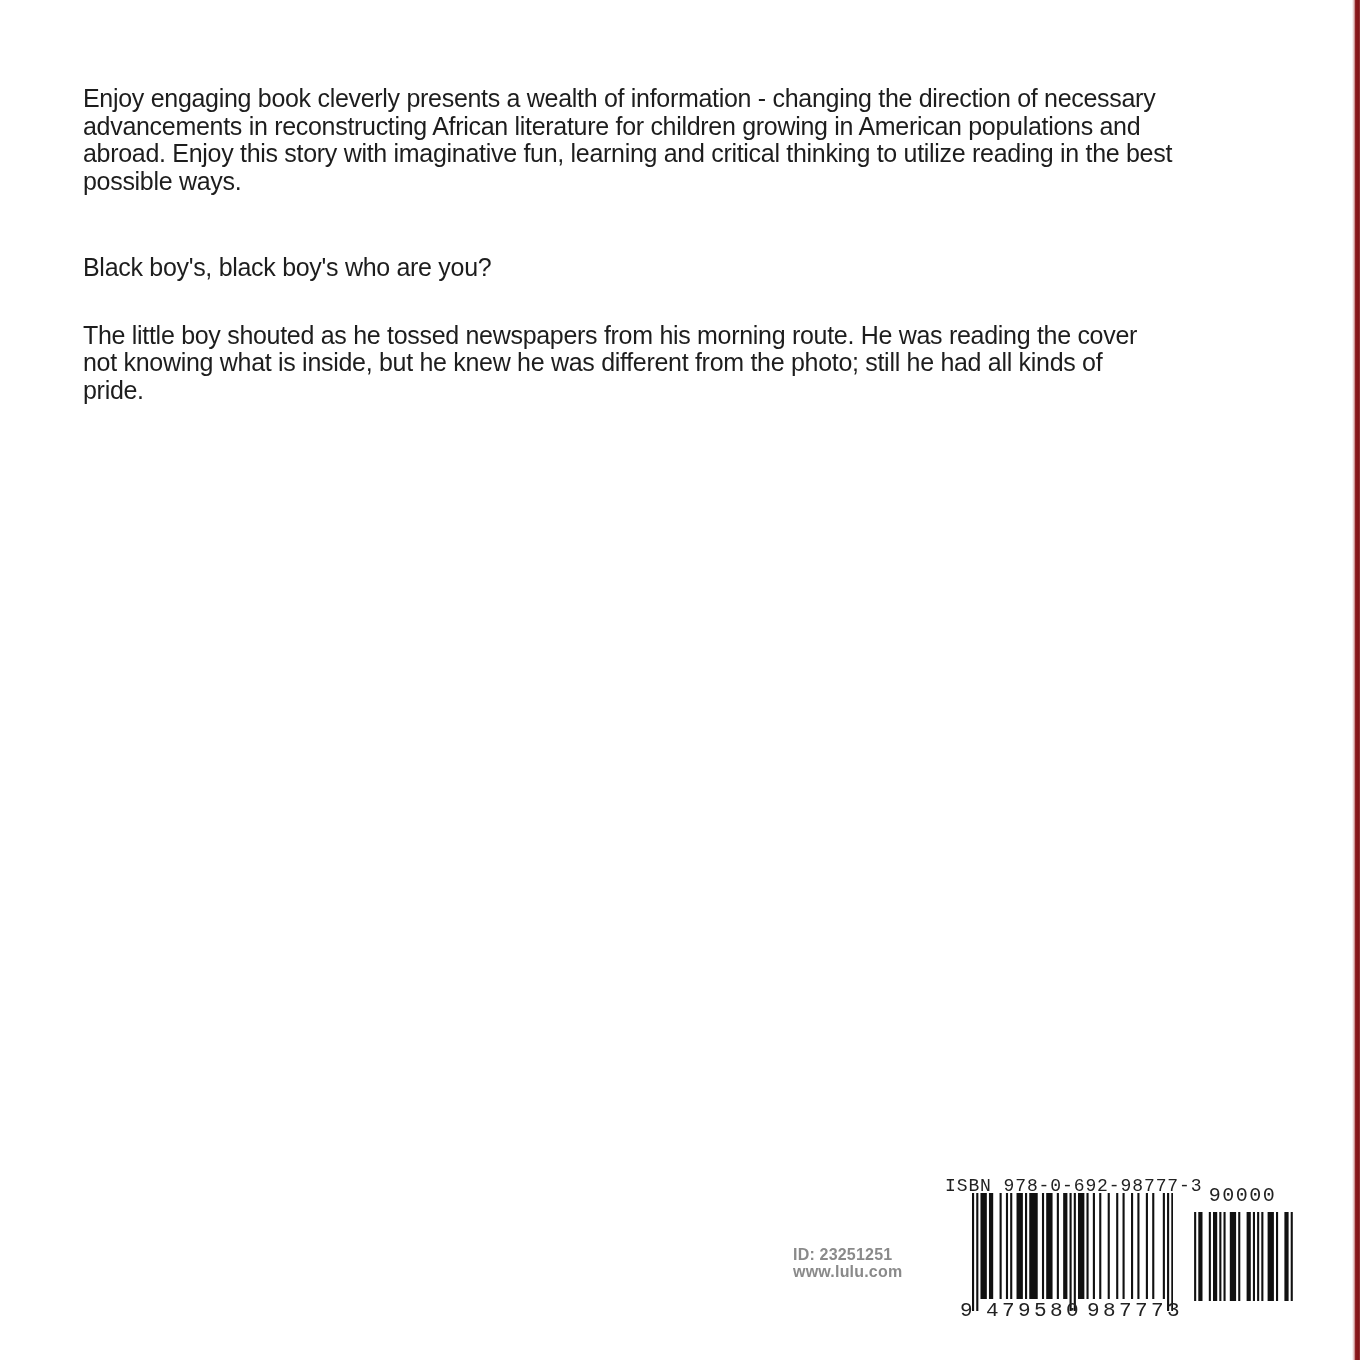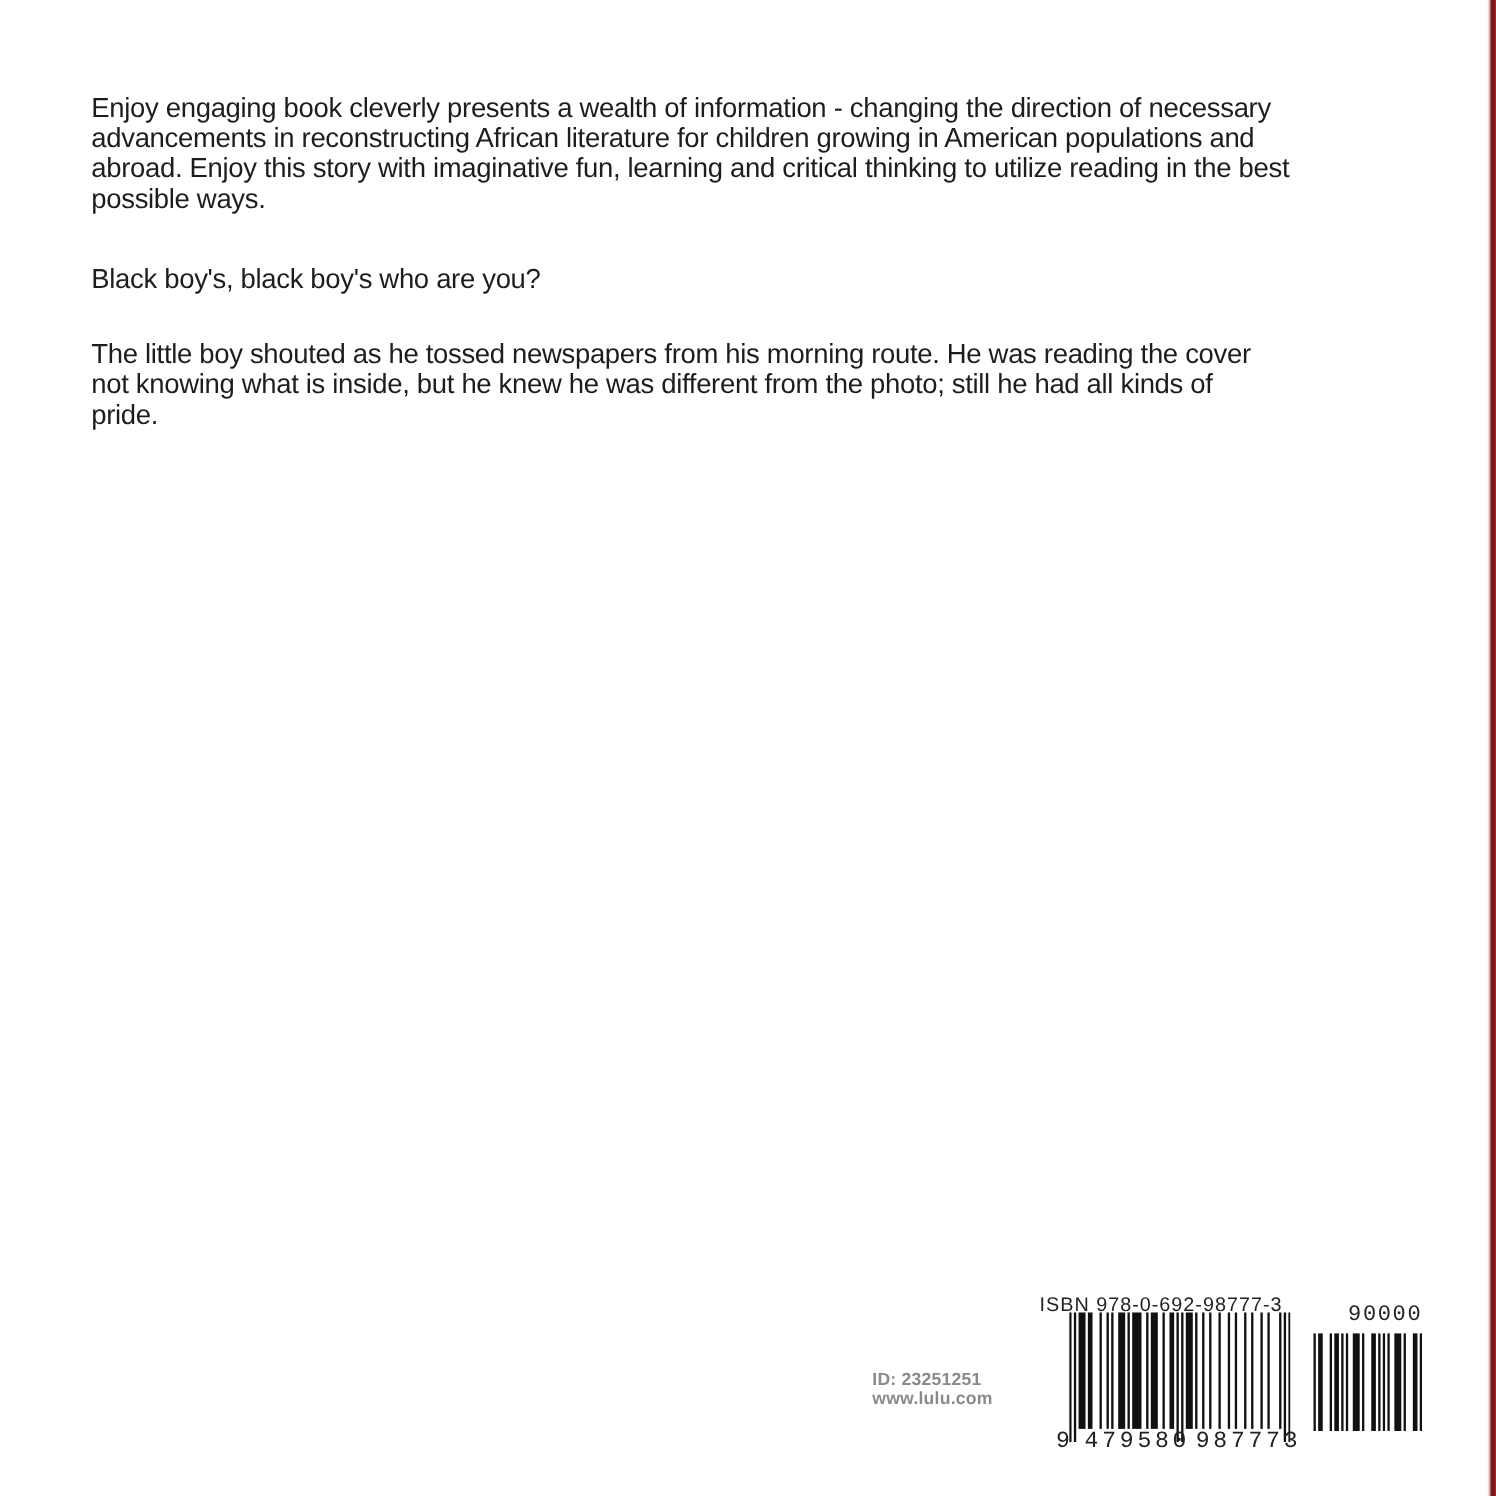--- a/index.html
+++ b/index.html
@@ -4,38 +4,38 @@
 <style>
   *{margin:0;padding:0;box-sizing:border-box}
   html,body{width:1360px;height:1360px}
   body{background:#ffffff;font-family:"Liberation Sans",sans-serif;position:relative;overflow:hidden}
   .page{position:absolute;inset:0;background:#fff}
 
   
   .blurb{position:absolute;left:83px;top:85px;width:1225px;color:#1d1d1d;
          font-size:25px;line-height:27.7px;letter-spacing:-0.3px}
   .line{white-space:nowrap}
-  .para-quote{margin-top:45px}
+  .para-quote{margin-top:58px}
   .para-story{margin-top:40px}
 
   
   .publisher{position:absolute;left:793px;top:1246px;width:180px;text-align:left;
              color:#8a8a8a;font-weight:bold;font-size:16px;line-height:17px;letter-spacing:0.2px}
 
   
   .barcode-block{position:absolute;left:945px;top:1176px;width:360px;height:155px;background:#fff}
-  .isbn-label{position:absolute;left:0;top:0;font-family:Liberation Sans, sans-serif;
+  .isbn-label{position:absolute;left:0;top:0;font-family:Liberation Mono, monospace;
               font-size:18px;letter-spacing:0.9px;color:#222;white-space:nowrap}
   .ean13{position:absolute;left:27px;top:17px}
   .bc-digits{position:absolute;left:0;top:123px;width:100%;height:26px;
              font-family:"Liberation Mono","DejaVu Sans Mono",monospace;font-size:21px;color:#222}
   .bc-digits .d0{position:absolute;left:15px}
   .bc-digits .d1{position:absolute;left:41px;letter-spacing:3.4px}
   .bc-digits .d2{position:absolute;left:142px;letter-spacing:3.4px}
-  .supp-label{position:absolute;left:247px;top:8px;width:101px;text-align:right;
+  .supp-label{position:absolute;left:247px;top:8px;width:101px;text-align:center;
               font-family:"Liberation Mono","DejaVu Sans Mono",monospace;font-size:20px;
               letter-spacing:1.5px;color:#222}
   .ean5{position:absolute;left:247px;top:36px}
 
   
   .spine-edge{position:absolute;top:0;right:0;bottom:0;width:8px;
       background:linear-gradient(to right,
         rgba(255,255,255,0) 0%, #f0dcdc 15%, #cf9b9b 30%,
         #8b181c 45%, #821317 85%, #9e3c3e 100%)}
 </style>

